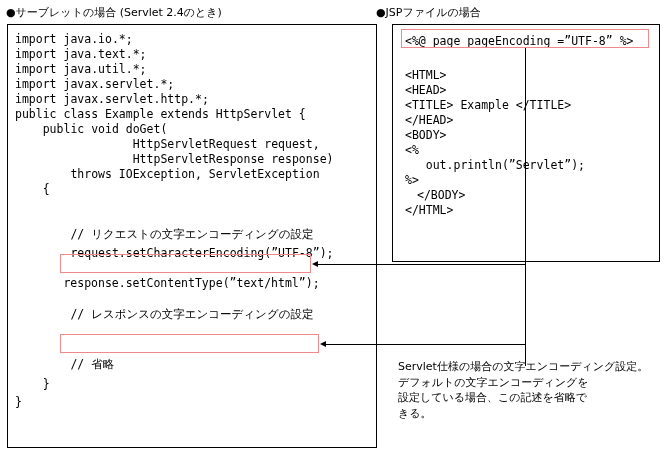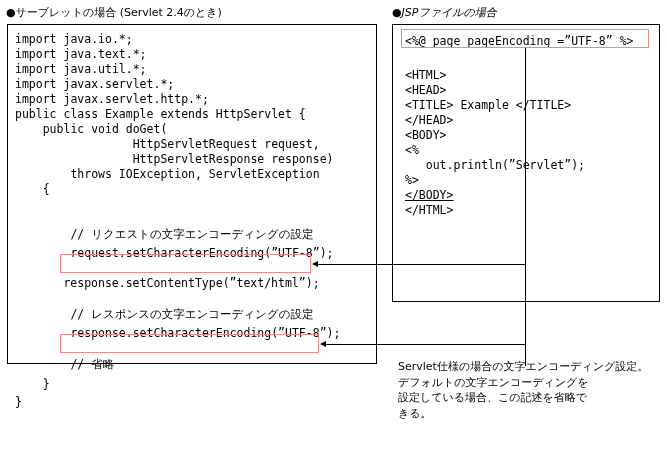--- a/index.html
+++ b/index.html
@@ -16,39 +16,39 @@
     overflow: hidden;
   }
   .heading {
     position: absolute;
     font-family: "DejaVu Sans", sans-serif;
     font-size: 11px;
     line-height: 14px;
     white-space: nowrap;
   }
   #servlet-heading { left: 6px; top: 6px; }
-  #jsp-heading { left: 392px; top: 6px; font-style: italic; }
+  #jsp-heading { left: 376px; top: 6px; }
 
   .code-box {
     position: absolute;
     border: 1px solid #000000;
     box-sizing: border-box;
     background: #ffffff;
   }
   #servlet-box {
     left: 7px;
     top: 24px;
     width: 370px;
-    height: 340px;
+    height: 424px;
   }
   #jsp-box {
     left: 392px;
     top: 24px;
     width: 268px;
-    height: 278px;
+    height: 238px;
   }
 
   .code-line {
     position: absolute;
     font-family: "DejaVu Sans Mono", monospace;
     font-size: 11.5px;
     line-height: 13px;
     white-space: pre;
   }
 
@@ -99,37 +99,36 @@
   <div class="code-line" style="left:7px; top:83px;">public class Example extends HttpServlet {</div>
   <div class="code-line" style="left:7px; top:98px;">    public void doGet(</div>
   <div class="code-line" style="left:7px; top:113px;">                 HttpServletRequest request,</div>
   <div class="code-line" style="left:7px; top:128px;">                 HttpServletResponse response)</div>
   <div class="code-line" style="left:7px; top:143px;">        throws IOException, ServletException</div>
   <div class="code-line" style="left:7px; top:158px;">    {</div>
   <div class="code-line" style="left:7px; top:203px;">        // リクエストの文字エンコーディングの設定</div>
   <div class="code-line" style="left:7px; top:222px;">        request.setCharacterEncoding(”UTF-8”);</div>
   <div class="code-line" style="left:0; top:252px;">        response.setContentType(”text/html”);</div>
   <div class="code-line" style="left:7px; top:283px;">        // レスポンスの文字エンコーディングの設定</div>
-  <div class="code-line" style="left:7px; top:302px;">        response.setCharacterEncoding(”UTF-8”);</div>
   <div class="code-line" style="left:7px; top:333px;">        // 省略</div>
   <div class="code-line" style="left:7px; top:353px;">    }</div>
   <div class="code-line" style="left:7px; top:371px;">}</div>
 </div>
 
 <div class="code-box" id="jsp-box">
   <div class="code-line" style="left:12px; top:10px;">&lt;%@ page pageEncoding =”UTF-8” %&gt;</div>
   <div class="code-line" style="left:12px; top:44px;">&lt;HTML&gt;</div>
   <div class="code-line" style="left:12px; top:59px;">&lt;HEAD&gt;</div>
   <div class="code-line" style="left:12px; top:74px;">&lt;TITLE&gt; Example &lt;/TITLE&gt;</div>
   <div class="code-line" style="left:12px; top:89px;">&lt;/HEAD&gt;</div>
   <div class="code-line" style="left:12px; top:104px;">&lt;BODY&gt;</div>
   <div class="code-line" style="left:12px; top:119px;">&lt;%</div>
   <div class="code-line" style="left:12px; top:134px;">   out.println(”Servlet”);</div>
   <div class="code-line" style="left:12px; top:149px;">%&gt;</div>
-  <div class="code-line" style="left:12px; top:164px;text-decoration:underline;">&lt;/BODY&gt;</div>
+  <div class="code-line" style="left:24px; top:164px;">&lt;/BODY&gt;</div>
   <div class="code-line" style="left:12px; top:179px;">&lt;/HTML&gt;</div>
 </div>
 
 <div class="hl-box" style="left:401px; top:29px; width:248px; height:19px;"></div>
 <div class="hl-box" style="left:60px; top:254px; width:251px; height:19px;"></div>
 <div class="hl-box" style="left:60px; top:334px; width:259px; height:19px;"></div>
 
 <div class="conn conn-v" style="left:525px; top:48px; height:318px;"></div>
 
 <div class="conn conn-h" style="left:318px; top:264px; width:207px;"></div>

